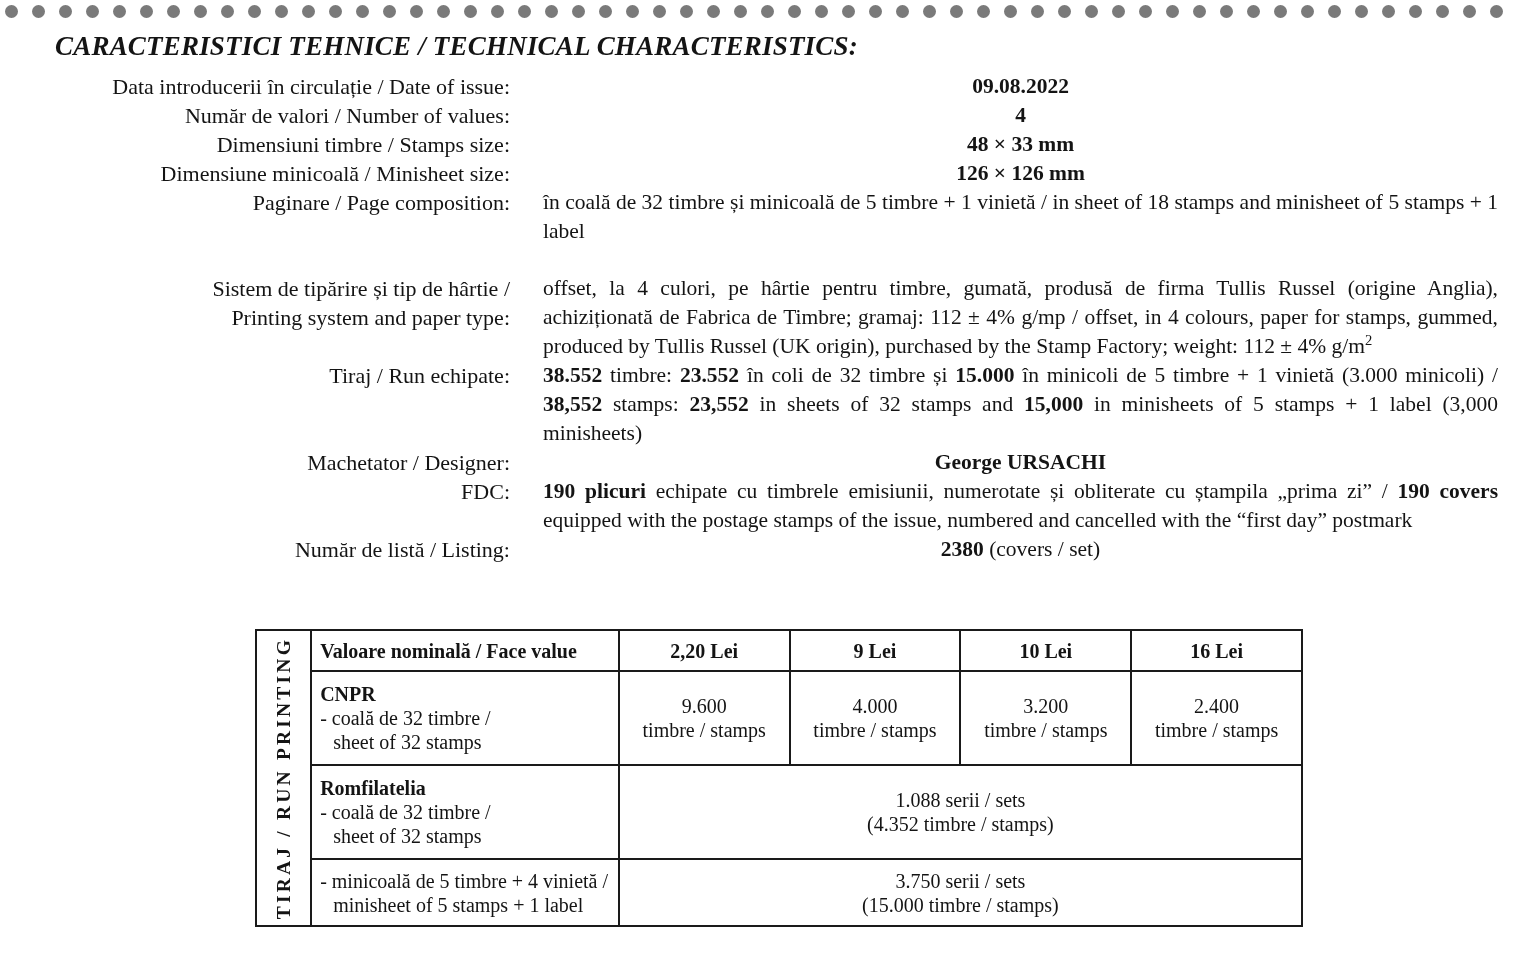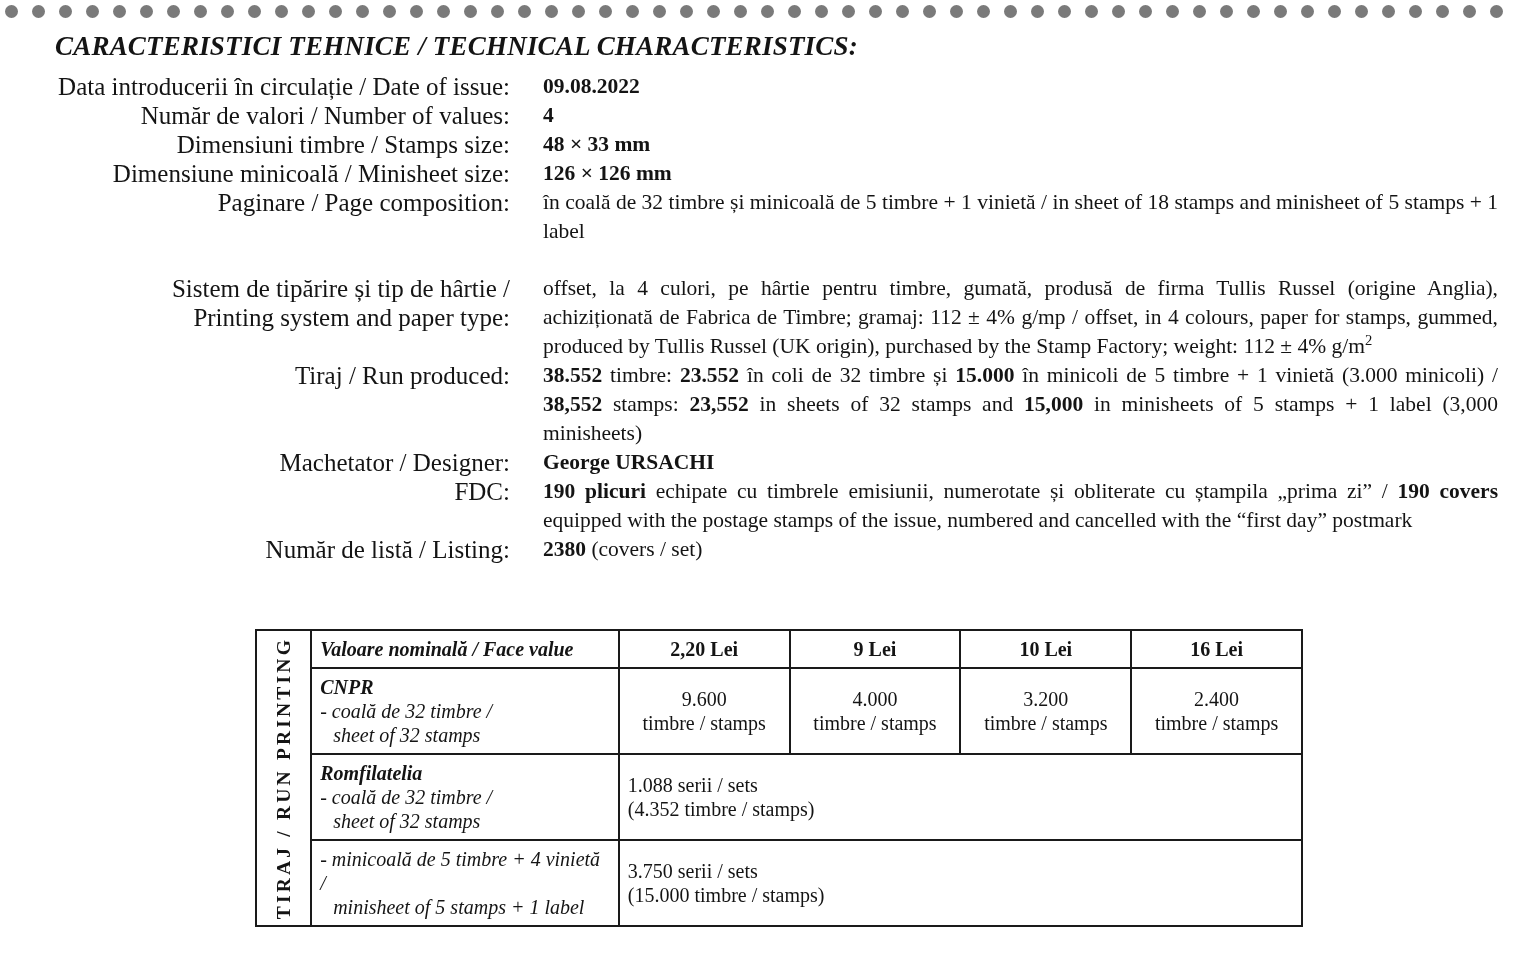--- a/index.html
+++ b/index.html
@@ -65,36 +65,36 @@
   }
   .spec-row {
     display: flex;
     align-items: flex-start;
     width: 100%;
   }
   .spec-label {
     width: 510px;
     flex: 0 0 510px;
     text-align: right;
-    font-size: 25px;
+    font-size: 22px;
     line-height: 29px;
     padding-right: 0;
     box-sizing: border-box;
     white-space: pre-line;
   }
   .spec-value {
     flex: 1 1 auto;
     margin-left: 33px;
     margin-right: 38px;
     font-size: 21.5px;
     line-height: 29px;
     text-align: justify;
     text-justify: inter-word;
   }
-  .spec-value.nojustify { text-align: left; }
+  .spec-value.nojustify { text-align: center; }
   .b { font-weight: bold; }
   .i { }
   sup { font-size: 0.68em; vertical-align: super; line-height: 0; }
 
   .gap-row { height: 28px; }
 
   
   .tbl-wrap {
     position: absolute;
     left: 255px;
@@ -126,32 +126,32 @@
     font-weight: bold;
     font-size: 19.5px;
     letter-spacing: 3.2px;
     white-space: nowrap;
     margin: 0 auto;
   }
   td.rowlabel {
     width: 290px;
     text-align: left;
     padding-left: 13px;
-    font-style: italic;
   }
   td.valhead {
     width: 161px;
     text-align: center;
     font-weight: bold;
   }
   td.valcell {
     width: 161px;
     text-align: center;
   }
   td.spancell {
+    text-align: center;
   }
   .rl-title { font-weight: bold; display: block; }
   .rl-line { display: block; }
   .rl-indent { display: block; padding-left: 13px; }
   .hdr-label { font-weight: bold; }
 </style>
 </head>
 <body>
 
 <div class="perf-top" id="perf-top">
@@ -246,21 +246,21 @@
 
     <div class="gap-row"></div>
 
     <div class="spec-row">
       <div class="spec-label">Sistem de tipărire și tip de hârtie /
 Printing system and paper type:</div>
       <div class="spec-value"><span>offset, la 4 culori, pe hârtie pentru timbre, gumată, produsă de firma Tullis Russel (origine Anglia), achiziționată de Fabrica de Timbre; gramaj: 112 ± 4% g/mp / offset, in 4 colours, paper for stamps, gummed, produced by Tullis Russel (UK origin), purchased by the Stamp Factory; weight: 112 ± 4% g/m</span><sup>2</sup></div>
     </div>
 
     <div class="spec-row">
-      <div class="spec-label">Tiraj / Run produced:</div>
+      <div class="spec-label">Tiraj / Run echipate:</div>
       <div class="spec-value"><span class="b">38.552</span><span> timbre: </span><span class="b">23.552</span><span> în coli de 32 timbre și </span><span class="b">15.000</span><span> în minicoli de 5 timbre + 1 vinietă </span><span class="i">(3.000 minicoli)</span><span> / </span><span class="b">38,552</span><span> stamps: </span><span class="b">23,552</span><span> in sheets of 32 stamps and </span><span class="b">15,000</span><span> in minisheets of 5 stamps + 1 label </span><span class="i">(3,000 minisheets)</span></div>
     </div>
 
     <div class="spec-row">
       <div class="spec-label">Machetator / Designer:</div>
       <div class="spec-value nojustify"><span class="b">George URSACHI</span></div>
     </div>
 
     <div class="spec-row">
       <div class="spec-label">FDC:</div>

